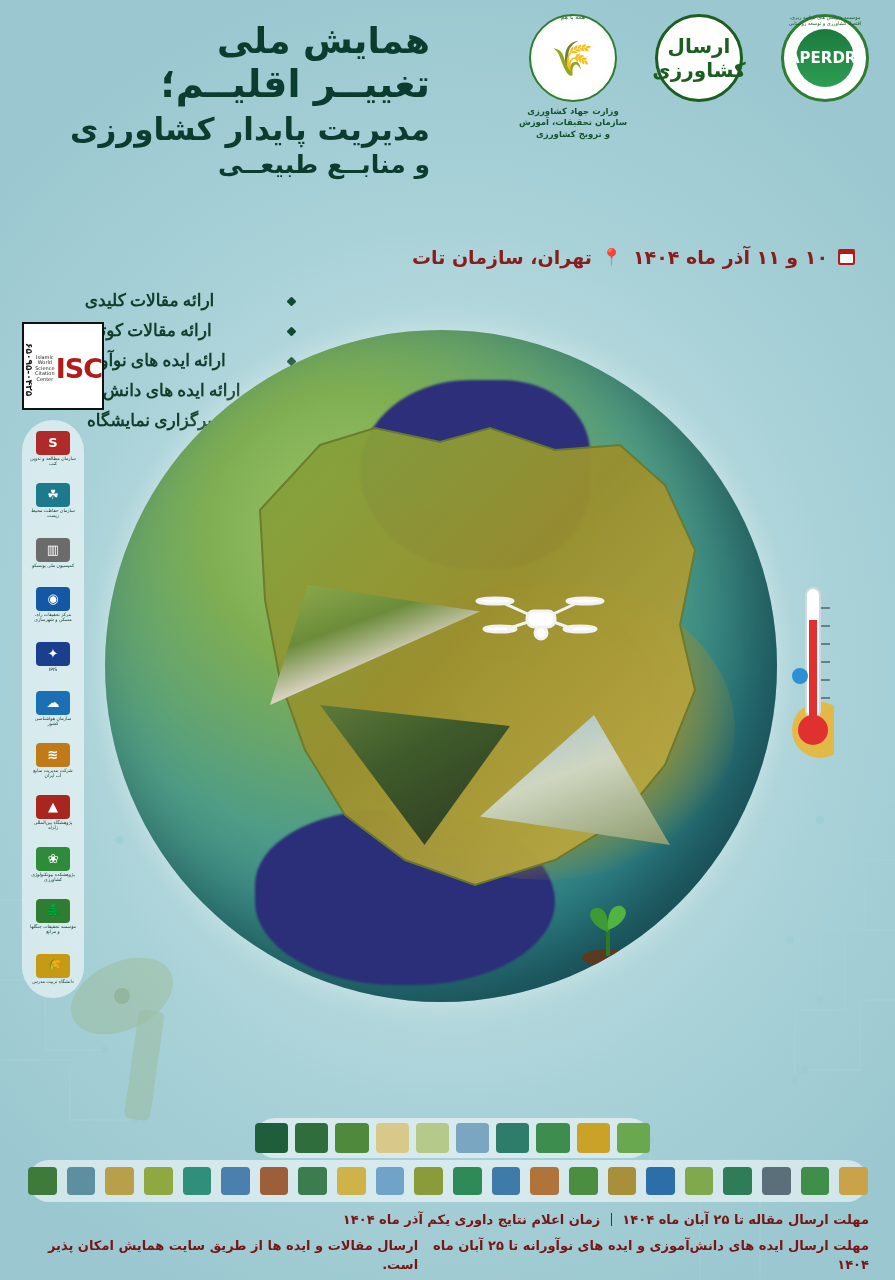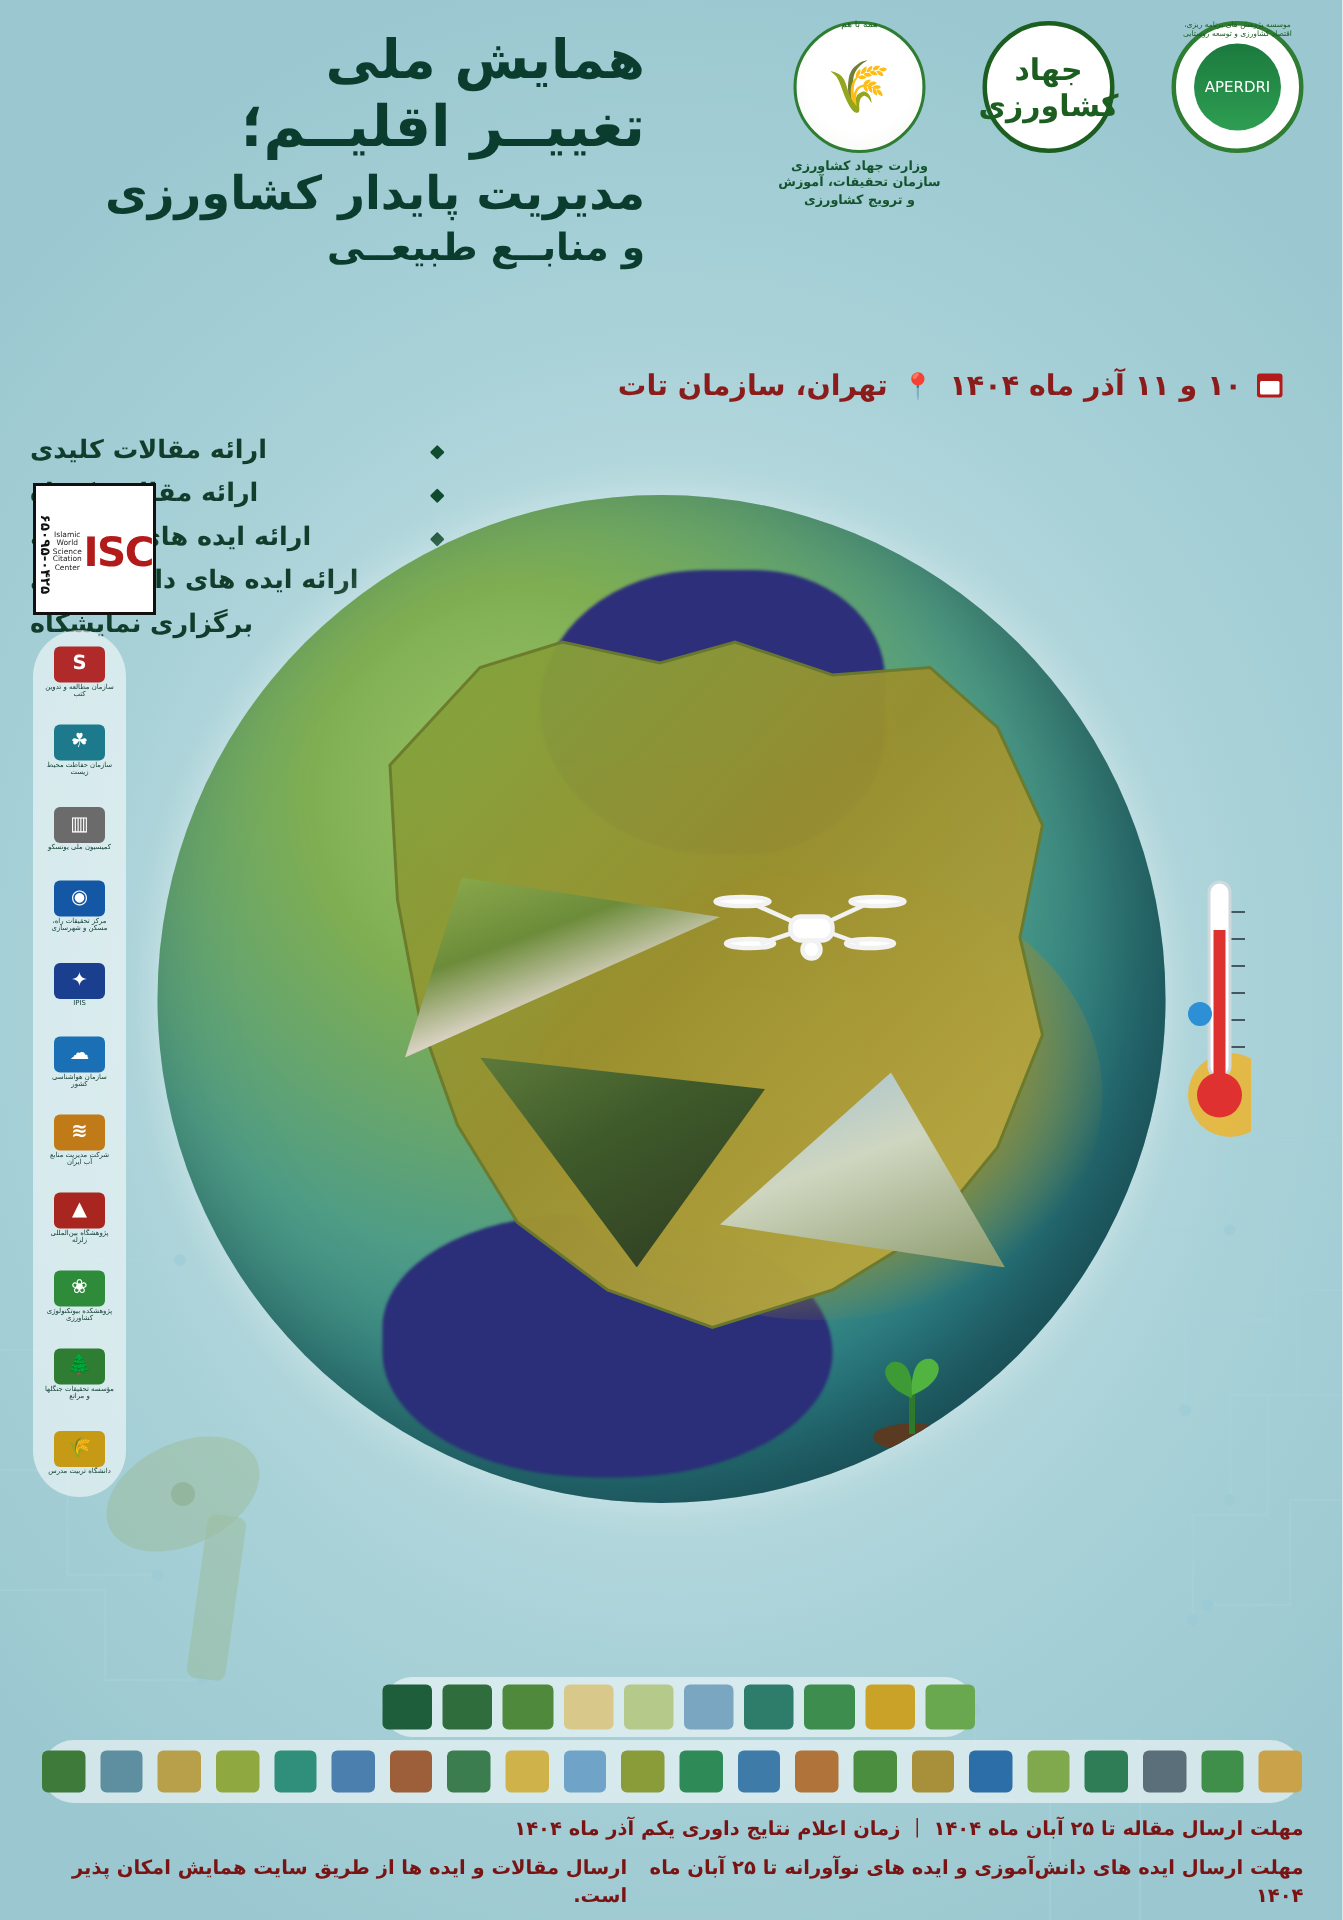--- a/index.html
+++ b/index.html
@@ -49,21 +49,21 @@
     border: 3px solid #1b5e20;
   }
   .logo-aperdri {
     background: #ffffff;
     border: 3px solid #2e7d32;
   }
   .logo-aperdri .inner {
     width: 58px; height: 58px; border-radius: 50%;
     background: linear-gradient(180deg,#1b7a3e 0%, #2e9e52 100%);
     display: flex; align-items: center; justify-content: center;
-    color: #fff; font-size: 10px; font-weight: normal;
+    color: #fff; font-size: 15px; font-weight: bold;
   }
   .logo-caption {
     margin-top: 4px;
     font-size: 8.5px; color: #14532d; line-height: 1.35; font-weight: bold;
     direction: rtl;
   }
   .logo-arc-text {
     position: absolute; top: -3px; left: 0; right: 0;
     font-size: 6px; color: #1b5e20; text-align: center;
   }
@@ -91,21 +91,21 @@
     background: #b31b1b; border-radius: 2px; position: relative;
   }
   .meta-row .cal::after {
     content: ""; position: absolute; left: 2px; right: 2px; top: 5px; bottom: 2px;
     background: #fff; border-radius: 1px;
   }
 
   
   .bullets {
     position: absolute; top: 290px; right: 600px; width: 275px;
-    direction: rtl; text-align: left;
+    direction: rtl; text-align: center; font-family: Liberation Serif, serif;
   }
   .bullets li {
     list-style: none;
     font-size: 17px; font-weight: bold; color: #123d2c;
     margin-bottom: 9px;
     padding-right: 16px; position: relative;
   }
   .bullets li::before {
     content: "";
     position: absolute; right: 0; top: 8px;
@@ -283,21 +283,21 @@
       <div class="logo-circle logo-jahad">
         <span class="logo-arc-text">همه با هم</span>
         <span class="wheat">🌾</span>
       </div>
       <div class="logo-caption">وزارت جهاد کشاورزی
 سازمان تحقیقات، آموزش و ترویج کشاورزی</div>
     </div>
 
     <div class="logo-block">
       <div class="logo-circle logo-ring">
-        <span style="font-size:20px;font-weight:bold;color:#1b5e20;direction:rtl">جهاد کشاورزی</span>
+        <span style="font-size:20px;font-weight:bold;color:#1b5e20;direction:rtl">ارسال کشاورزی</span>
       </div>
     </div>
 
     <div class="logo-block">
       <div class="logo-circle logo-aperdri">
         <span class="logo-arc-text" style="font-size:5px">موسسه پژوهش های برنامه ریزی، اقتصاد کشاورزی و توسعه روستایی</span>
         <span class="inner">APERDRI</span>
       </div>
     </div>
   </div>

